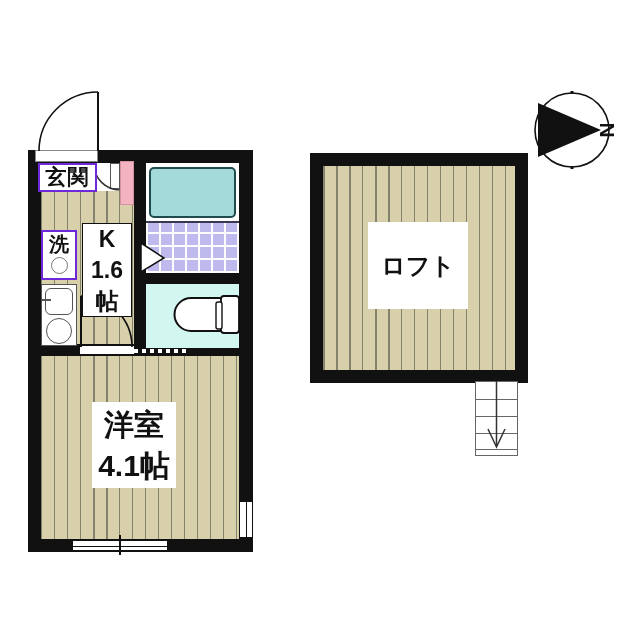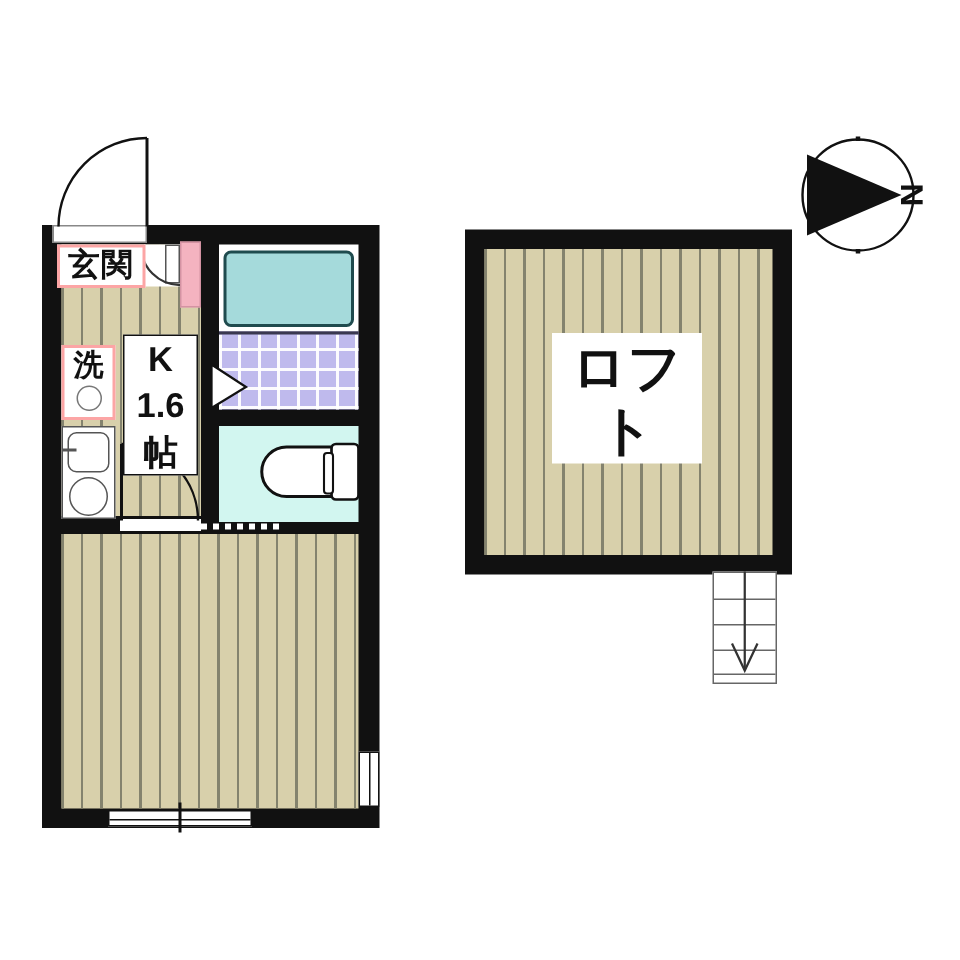--- a/index.html
+++ b/index.html
@@ -28,21 +28,21 @@
     background-image:
       repeating-linear-gradient(90deg,rgba(255,255,255,.95) 0 2px,transparent 2px 13px),
       repeating-linear-gradient(0deg,rgba(255,255,255,.95) 0 2px,transparent 2px 13px);
     border-top:2px solid #3a3850;
   }
   .toilet-room{background:var(--toilet-room-fill,#d2f6f0);}
   .label-box{
     background:#fff;display:flex;flex-direction:column;align-items:center;justify-content:center;
     text-align:center;line-height:1.05;z-index:6;
   }
-  .bordered{border:2px solid #fca5a5;}
+  .bordered{border:2px solid #6d28d9;}
   .dashes{
     background-image:repeating-linear-gradient(90deg,#ffffff 0 4px,transparent 4px 8px);
   }
   .svg-overlay{position:absolute;left:0;top:0;z-index:4;pointer-events:none;}
   .stair-line{position:absolute;left:0;width:100%;height:1px;background:#666;}
   .win-mid{position:absolute;left:0;top:50%;width:100%;height:1px;background:#111;}
   .win-mid-v{position:absolute;top:0;left:50%;width:1px;height:100%;background:#111;}
   .fixture{background:#fff;border:1px solid #555;}
 </style>
 </head>
@@ -137,18 +137,22 @@
     <span style="font-size:20px;font-weight:600;line-height:1.2;">洗</span>
     <span style="display:block;width:15px;height:15px;border:1.5px solid #777;border-radius:50%;margin-top:1px;"></span>
   </div>
 
   <div class="abs label-box" style="left:82px;top:223px;width:50px;height:94px;border:1.5px solid #111;font-size:23px;font-weight:600;line-height:31px;">
     <span>K</span>
     <span>1.6</span>
     <span>帖</span>
   </div>
 
+  <div class="abs label-box" style="left:92px;top:402px;width:84px;height:86px;font-size:30px;font-weight:600;line-height:41px;">
+    <span>洋室</span>
+    <span>4.1帖</span>
+  </div>
 
-  <div class="abs label-box" style="left:368px;top:222px;width:100px;height:87px;font-size:36px;font-weight:600;line-height:42px;">
+  <div class="abs label-box" style="left:368px;top:222px;width:100px;height:87px;font-size:24px;font-weight:600;line-height:42px;">
     <span>ロフト</span>
   </div>
 
 </div>
 
 </body></html>

